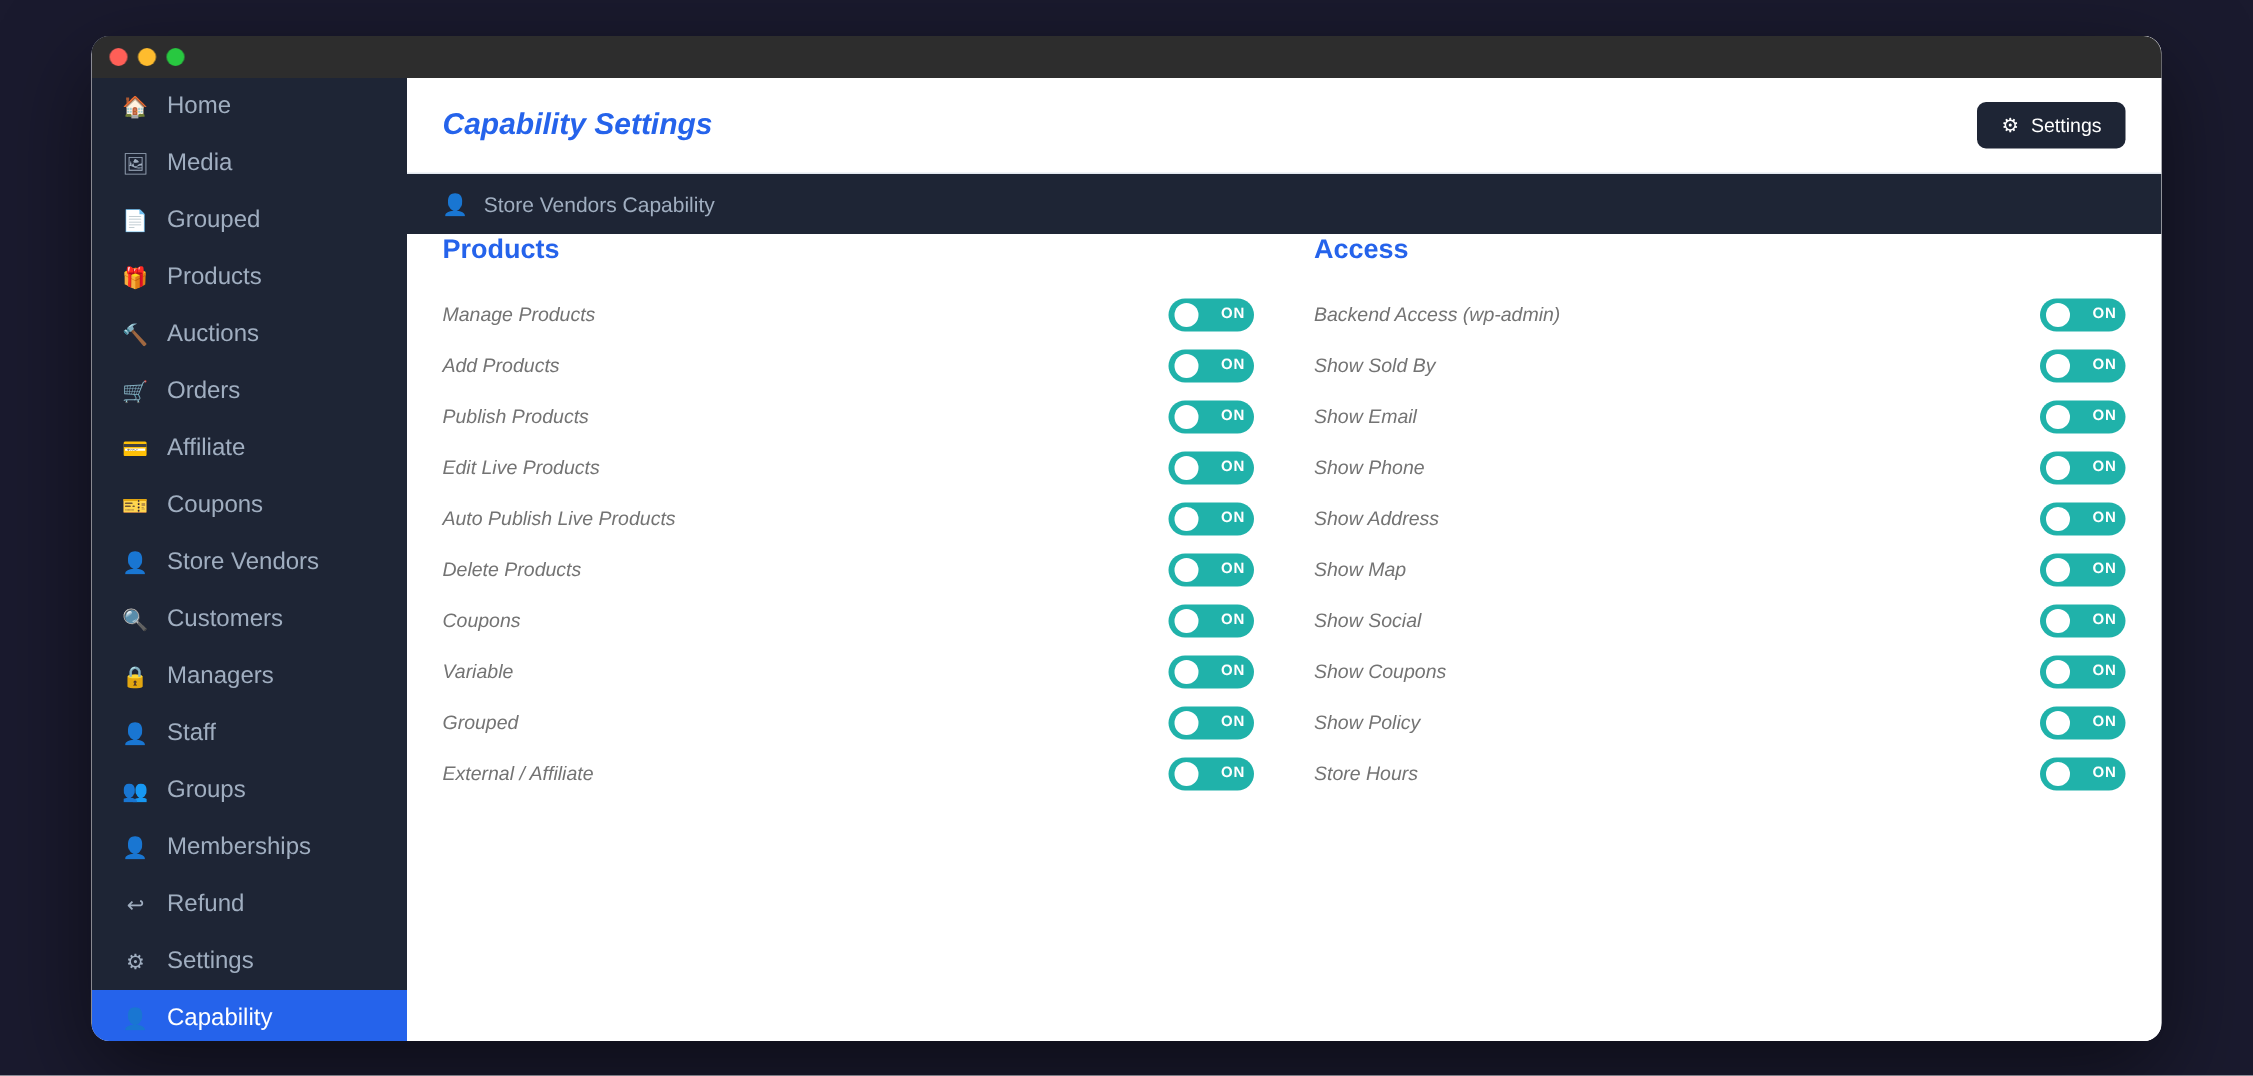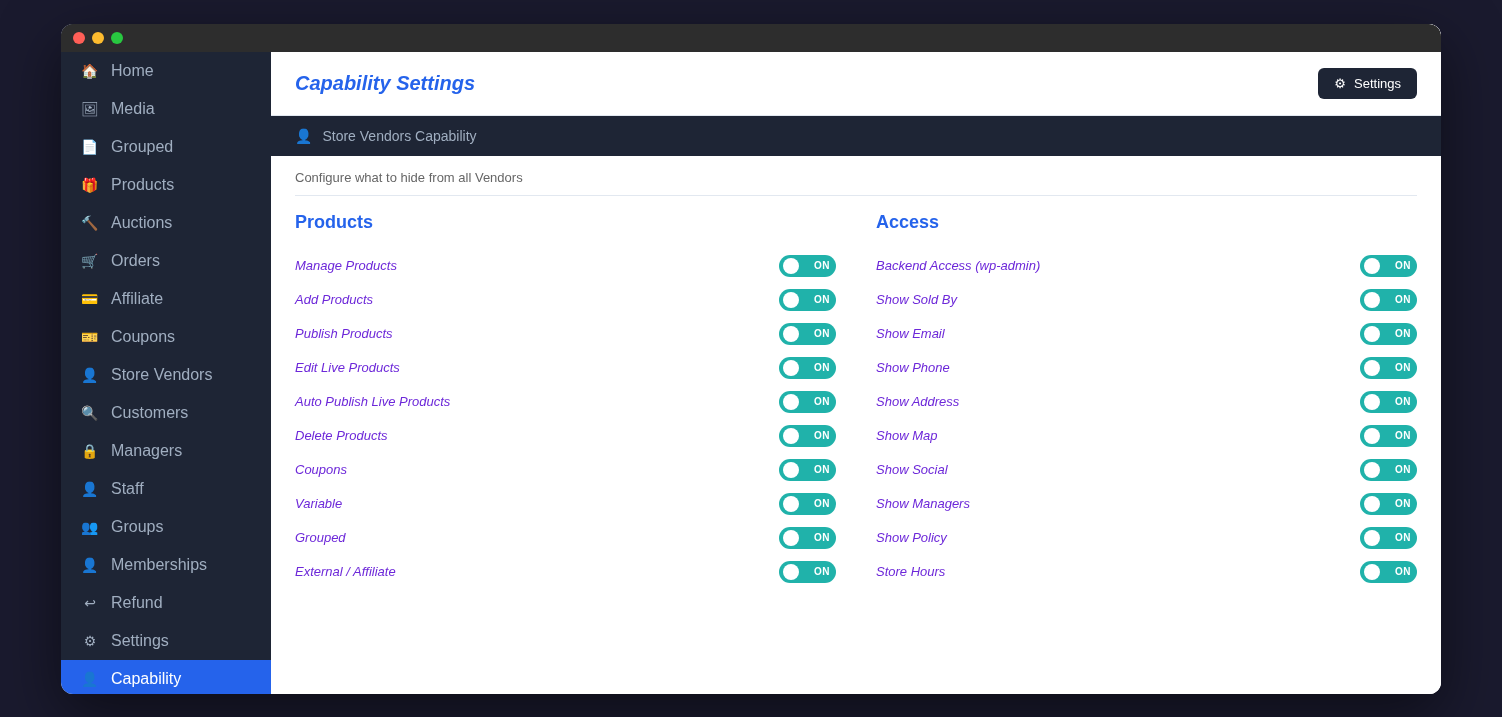--- a/index.html
+++ b/index.html
@@ -159,21 +159,21 @@
     }
     .toggle-row {
       display: flex;
       align-items: center;
       justify-content: space-between;
       padding: 6px 0;
     }
     .toggle-label {
       font-size: 13px;
       font-weight: 500;
-      color: #6d28d9;
+      color: #737373;
       font-style: italic;
     }
     .toggle {
       display: flex;
       align-items: center;
       background: #20b2aa;
       border-radius: 12px;
       padding: 3px 6px 3px 4px;
       gap: 15px;
       min-width: 52px;
@@ -284,21 +284,20 @@
         <span>Settings</span>
       </button>
     </div>
 
     <div class="section-header">
       <span>👤</span>
       <span>Store Vendors Capability</span>
     </div>
 
     <div class="content">
-      <div class="configure-text">Configure what to hide from all Vendors</div>
 
       <div class="columns">
 
         <div>
           <div class="column-title">Products</div>
           <div id="products-rows-container">
               <div class="toggle-row">
         <span class="toggle-label">Manage Products</span>
         <div class="toggle">
           <div class="toggle-circle"></div>
@@ -421,21 +420,21 @@
         </div>
       </div>
               <div class="toggle-row">
         <span class="toggle-label">Show Social</span>
         <div class="toggle">
           <div class="toggle-circle"></div>
           <span class="toggle-text">ON</span>
         </div>
       </div>
               <div class="toggle-row">
-        <span class="toggle-label">Show Managers</span>
+        <span class="toggle-label">Show Coupons</span>
         <div class="toggle">
           <div class="toggle-circle"></div>
           <span class="toggle-text">ON</span>
         </div>
       </div>
               <div class="toggle-row">
         <span class="toggle-label">Show Policy</span>
         <div class="toggle">
           <div class="toggle-circle"></div>
           <span class="toggle-text">ON</span>

